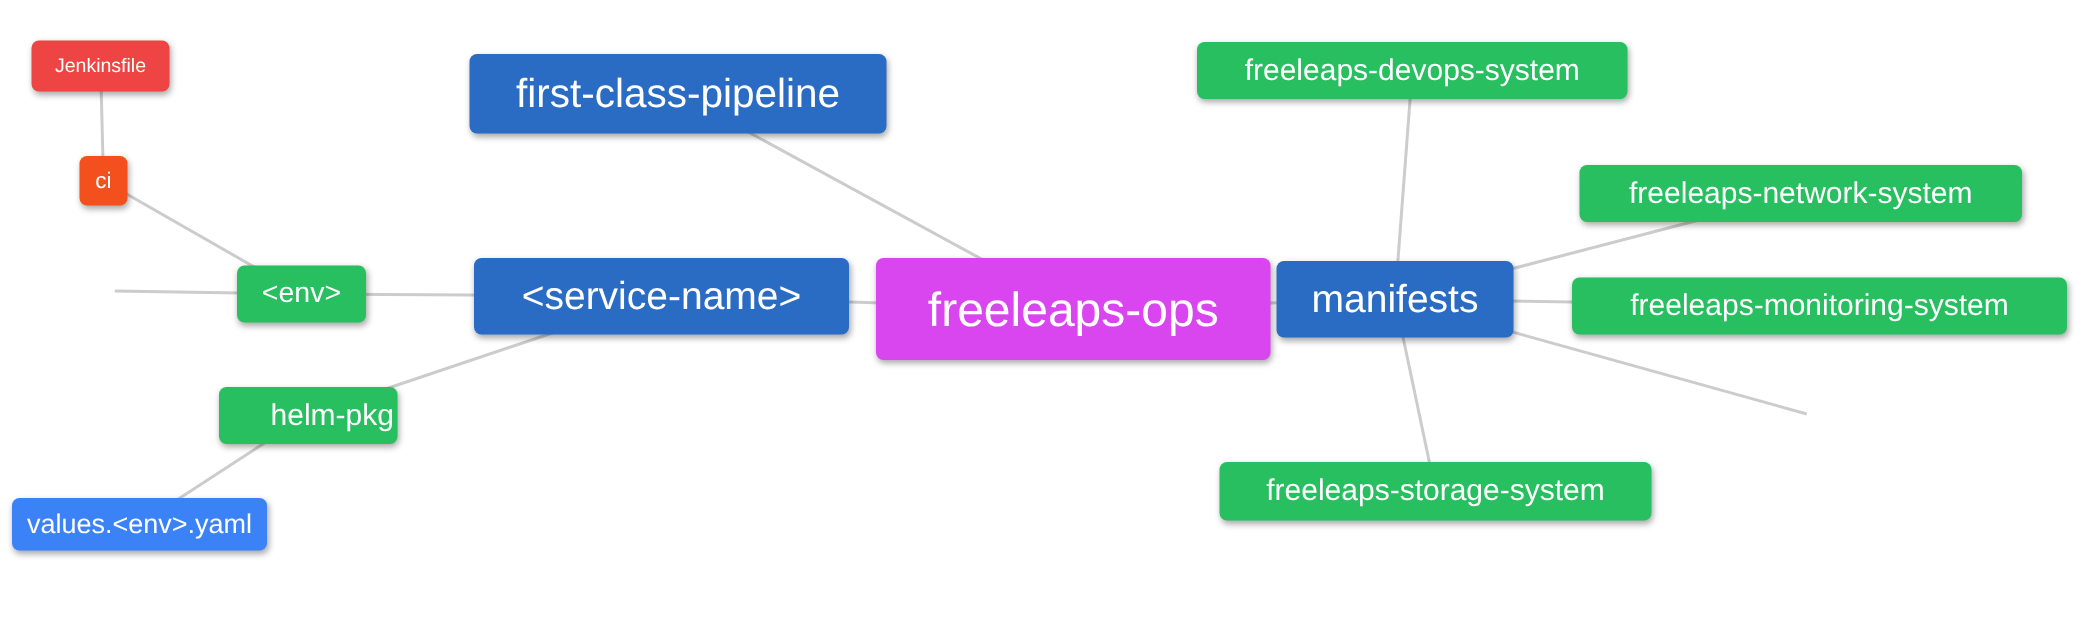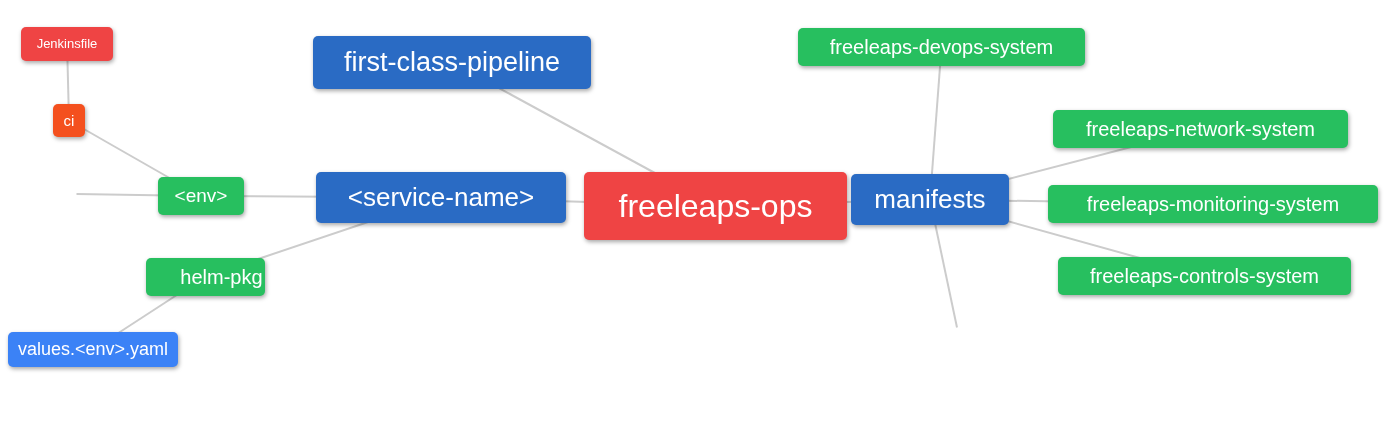--- a/index.html
+++ b/index.html
@@ -52,21 +52,21 @@
       <line x1="201" y1="196" x2="69" y2="120.5" stroke="#CCCCCC" stroke-width="2"></line>
       <line x1="201" y1="196" x2="76.5" y2="194" stroke="#CCCCCC" stroke-width="2"></line>
       <line x1="69" y1="120.5" x2="67" y2="42" stroke="#CCCCCC" stroke-width="2"></line>
       <line x1="204.5" y1="277" x2="93" y2="349.5" stroke="#CCCCCC" stroke-width="2"></line>
       <line x1="930" y1="199.5" x2="941.5" y2="47" stroke="#CCCCCC" stroke-width="2"></line>
       <line x1="930" y1="199.5" x2="1200.5" y2="129" stroke="#CCCCCC" stroke-width="2"></line>
       <line x1="930" y1="199.5" x2="1213" y2="204" stroke="#CCCCCC" stroke-width="2"></line>
       <line x1="930" y1="199.5" x2="1204.5" y2="276" stroke="#CCCCCC" stroke-width="2"></line>
       <line x1="930" y1="199.5" x2="957" y2="327.5" stroke="#CCCCCC" stroke-width="2"></line>
     </svg>
-<div class="mm-node" style="left: 584px; top: 172px; width: 263px; height: 68px; background: #ef4444; text-align: center;">
+<div class="mm-node" style="left: 584px; top: 172px; width: 263px; height: 68px; background: #d946ef; text-align: center;">
       <span class="mm-label" style="font-size: 32px; color: rgb(255, 255, 255);">freeleaps-ops</span>
     </div>
     <div class="mm-node" style="left: 313px; top: 36px; width: 278px; height: 53px; background: rgb(42, 107, 196);">
       <span class="mm-label" style="font-size: 27px; color: rgb(255, 255, 255);">first-class-pipeline</span>
     </div>
     <div class="mm-node" style="left: 316px; top: 172px; width: 250px; height: 51px; background: rgb(42, 107, 196);">
       <span class="mm-label" style="font-size: 26px; color: rgb(255, 255, 255);">&lt;service-name&gt;</span>
     </div>
     <div class="mm-node" style="left: 851px; top: 174px; width: 158px; height: 51px; background: rgb(42, 107, 196); justify-content: center;">
       <span class="mm-label" style="font-size: 26px; color: rgb(255, 255, 255);">manifests</span>
@@ -88,16 +88,16 @@
     </div>
     <div class="mm-node" style="left: 798px; top: 28px; width: 287px; height: 38px; background: rgb(39, 191, 95);">
       <span class="mm-label" style="font-size: 20px; color: rgb(255, 255, 255);">freeleaps-devops-system</span>
     </div>
     <div class="mm-node" style="left: 1053px; top: 110px; width: 295px; height: 38px; background: rgb(39, 191, 95);">
       <span class="mm-label" style="font-size: 20px; color: rgb(255, 255, 255);">freeleaps-network-system</span>
     </div>
     <div class="mm-node" style="left: 1048px; top: 185px; width: 330px; height: 38px; background: rgb(39, 191, 95);">
       <span class="mm-label" style="font-size: 20px; color: rgb(255, 255, 255);">freeleaps-monitoring-system</span>
     </div>
-    <div class="mm-node" style="left: 1058px; top: 257px; width: 293px; height: 38px; background: rgb(39, 191, 95);">
-      <span class="mm-label" style="font-size: 20px; color: rgb(255, 255, 255);">freeleaps-controls-system</span>
+    <div class="mm-node" style="left: 813px; top: 308px; width: 288px; height: 39px; background: rgb(39, 191, 95);">
+      <span class="mm-label" style="font-size: 20px; color: rgb(255, 255, 255);">freeleaps-storage-system</span>
     </div>
   </div>
 
 </body></html>

